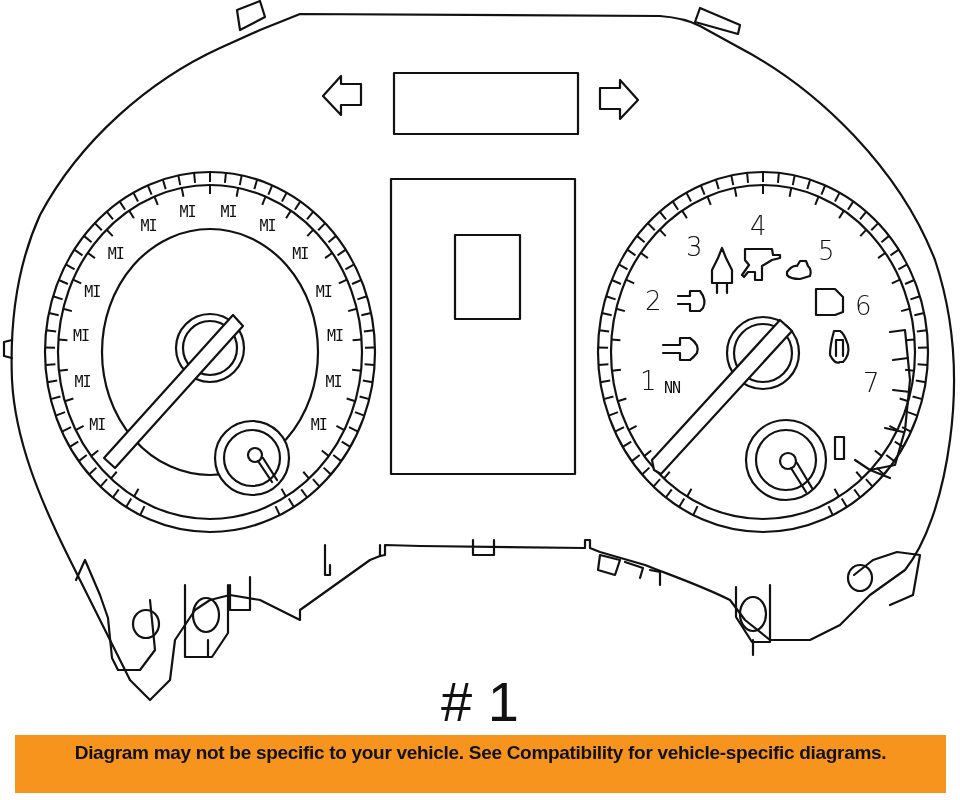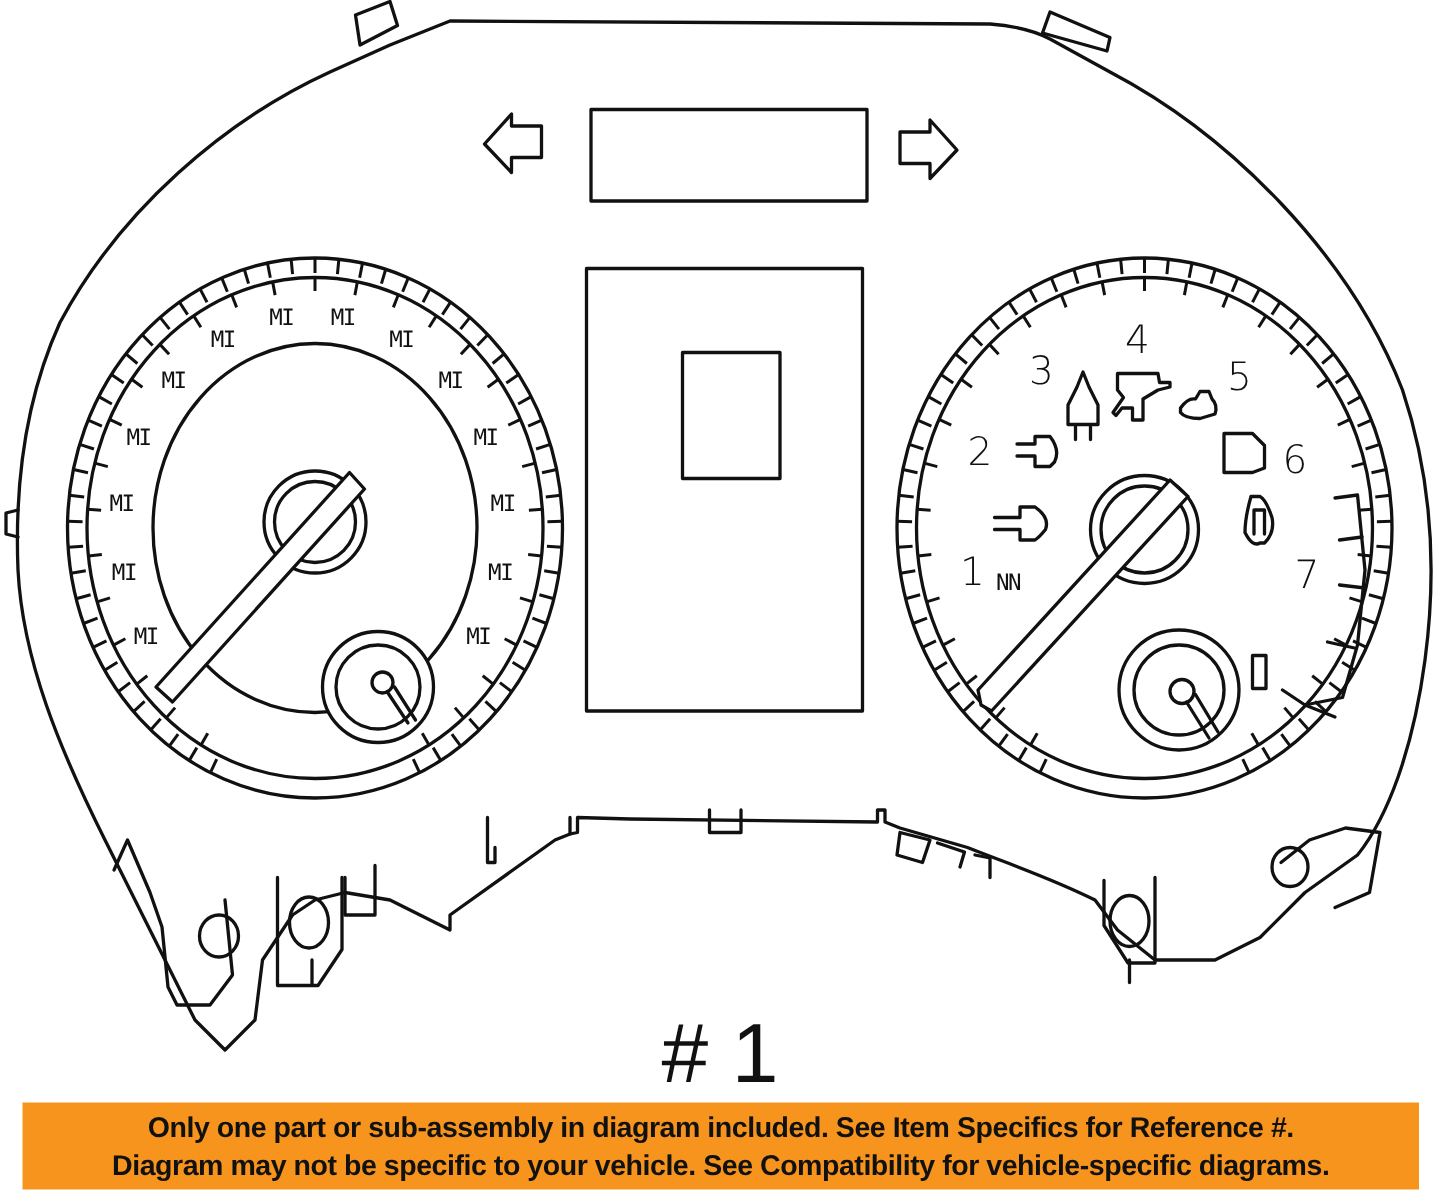--- a/index.html
+++ b/index.html
@@ -309,15 +309,14 @@
     <path class="ln" d="M473,540 L473,555 L494,555 L494,540"></path>
     <path class="ln" d="M600,555 L620,560 L615,575 L598,570 Z"></path>
     <path class="ln" d="M625,562 L643,568 L640,578 M650,570 L660,572 L660,585"></path>
   </g>
 </svg>
 </div>
 
 <div id="ref-label"># 1</div>
 
 <div id="disclaimer-banner">
-  <div>Only one part or sub-assembly in diagram included. See Item Specifics for Reference #.</div>
   <div>Diagram may not be specific to your vehicle. See Compatibility for vehicle-specific diagrams.</div>
 </div>
 
 </body></html>

